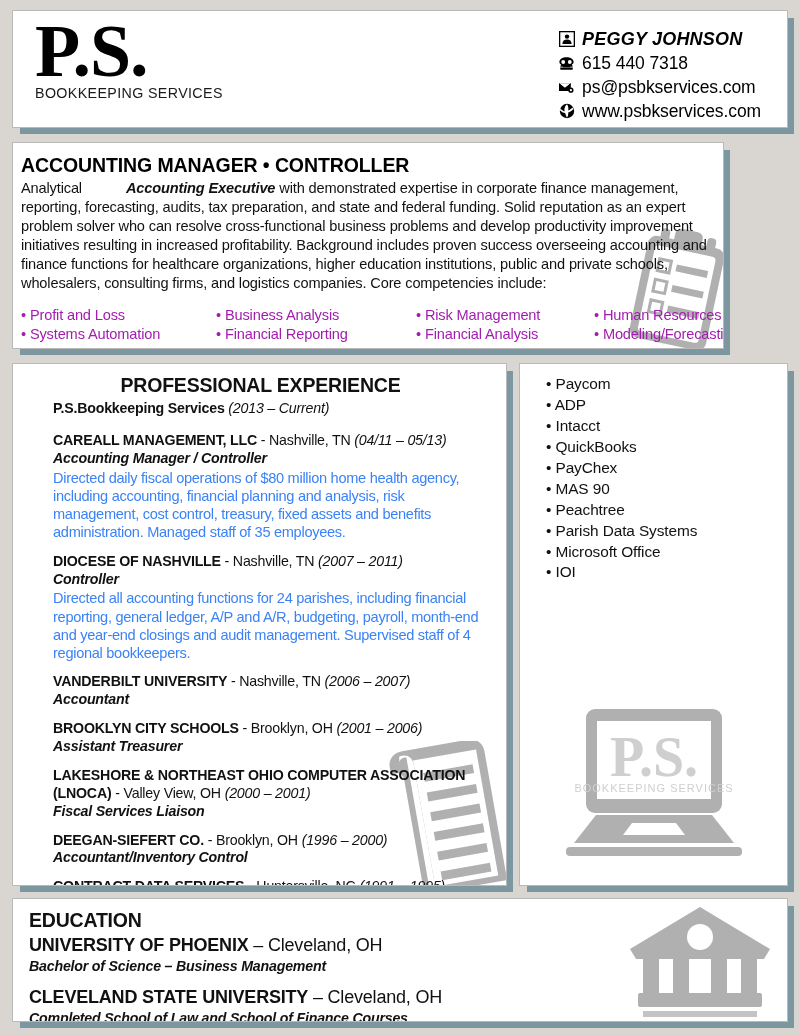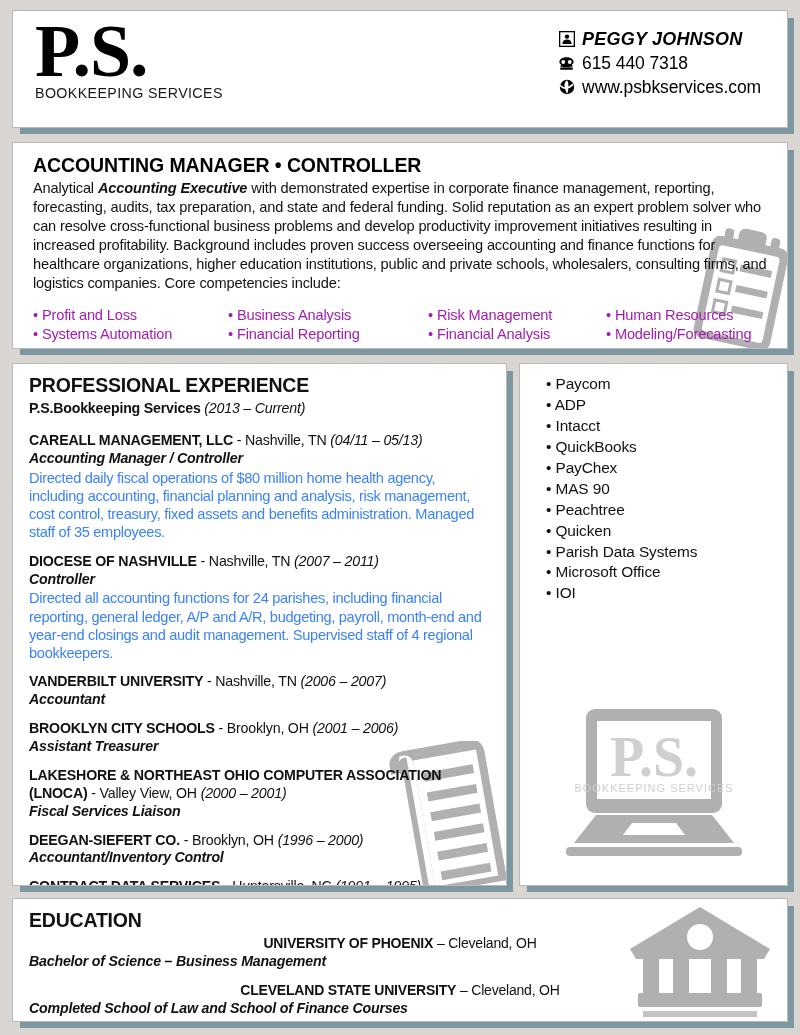--- a/index.html
+++ b/index.html
@@ -83,39 +83,39 @@
   .contact-row.name .contact-txt {
     font-weight: 700;
     font-size: 18px;
     letter-spacing: 0.2px;
     font-style: italic;
   }
 
   
   #summary-panel {
     left: 12px; top: 142px;
-    width: 776px; height: 207px;
-    padding: 11px 16px 0 20px;
+    width: 712px; height: 207px;
+    padding: 11px 16px 0 8px;
   }
   .sec-title {
     font-size: 19.5px;
     font-weight: 700;
     letter-spacing: -0.1px;
     color: #000;
     margin-bottom: 2px;
   }
   .summary-text {
     font-size: 14.6px;
     line-height: 1.30;
     color: #111;
     letter-spacing: -0.15px;
     position: relative;
     z-index: 2;
   }
-  .summary-text b { font-weight: 700; font-style: italic; }
+  .summary-text b { font-weight: 700; font-style: italic; margin-left: 40px; }
 
   .comp-grid {
     position: relative;
     z-index: 2;
     margin-top: 13px;
     display: grid;
     grid-template-columns: 195px 200px 178px auto;
     row-gap: 0px;
   }
   .comp-item {
@@ -131,22 +131,23 @@
   #experience-panel {
     left: 12px; top: 363px;
     width: 495px; height: 523px;
     padding: 10px 14px 0 16px;
   }
   .exp-head {
     font-size: 19.5px;
     font-weight: 700;
     letter-spacing: -0.2px;
     margin-bottom: 3px;
-  }
-  .exp-entry { position: relative; z-index: 2; margin-bottom: 11px; }
+    text-align: center;
+  }
+  .exp-entry { position: relative; z-index: 2; margin-bottom: 11px; margin-left: 24px; }
   .exp-entry:last-child { margin-bottom: 0; }
   .exp-line {
     font-size: 14.2px;
     line-height: 1.26;
     letter-spacing: -0.2px;
     color: #111;
   }
   .exp-org { font-weight: 700; }
   .exp-dates { font-style: italic; }
   .exp-role {
@@ -194,24 +195,23 @@
     padding: 10px 16px 0 16px;
   }
   .edu-head {
     font-size: 19.5px;
     font-weight: 700;
     letter-spacing: -0.2px;
     margin-bottom: 2px;
   }
   .edu-entry { position: relative; z-index: 2; margin-bottom: 10px; }
   .edu-line {
-    font-size: 14px;
+    font-size: 18px;
     line-height: 1.3;
     letter-spacing: -0.2px;
-    text-align: center;
   }
   .edu-school { font-weight: 700; }
   .edu-degree {
     font-size: 14.2px;
     font-weight: 700;
     font-style: italic;
     line-height: 1.3;
     letter-spacing: -0.2px;
   }
 
@@ -255,20 +255,32 @@
         <svg width="17" height="15" viewBox="0 0 17 15">
           <path d="M8.5 1.2 C4.6 1.2 1.4 3.2 1.4 5.9 C1.4 7.0 2.0 7.9 3.0 8.5 L2.3 11.4 L4.6 9.9 C4.6 9.9 4.3 10.6 4.3 11.2 L12.7 11.2 C12.7 10.6 12.4 9.9 12.4 9.9 L14.7 11.4 L14.0 8.5 C15.0 7.9 15.6 7.0 15.6 5.9 C15.6 3.2 12.4 1.2 8.5 1.2 Z" fill="#000"></path>
           <rect x="2.2" y="11.6" width="12.6" height="2.2" rx="0.8" fill="#000"></rect>
           <circle cx="5.2" cy="6.0" r="1.9" fill="#fff"></circle>
           <circle cx="11.8" cy="6.0" r="1.9" fill="#fff"></circle>
         </svg>
       </span>
       <span class="contact-txt">615 440 7318</span>
     </div>
 
+    <div class="contact-row">
+      <span class="ico">
+        <svg width="17" height="14" viewBox="0 0 17 14">
+          <path d="M1 3.3 L1 11 L12.8 11 L12.8 3.3 Z" fill="#000"></path>
+          <path d="M1 3.3 L6.9 7.8 L12.8 3.3 Z" fill="#fff"></path>
+          <path d="M1 3.3 L6.9 8.3 L12.8 3.3 L12.8 4.2 L6.9 9.2 L1 4.2 Z" fill="#000"></path>
+          <circle cx="12.9" cy="10.2" r="2.6" fill="#000"></circle>
+          <circle cx="12.9" cy="10.2" r="1.1" fill="#fff"></circle>
+        </svg>
+      </span>
+      <span class="contact-txt">ps@psbkservices.com</span>
+    </div>
 
     <div class="contact-row">
       <span class="ico">
         <svg width="16" height="16" viewBox="0 0 16 16">
           <circle cx="8" cy="8" r="7.2" fill="#000"></circle>
           <path d="M8 1.2 C5.6 3.0 5.0 6.2 5.6 8.4 C4.2 8.0 2.6 7.0 1.4 5.6 L0.9 7.2 C2.4 8.8 4.4 9.8 6.1 10.1 C6.6 11.6 7.2 13.4 8 14.8 C9.0 13.2 9.4 11.0 9.2 9.4 C10.9 9.0 12.9 7.8 14.4 6.0 L13.4 4.6 C12.2 6.0 10.6 7.0 9.2 7.4 C9.6 5.4 9.4 3.0 8 1.2 Z" fill="#fff"></path>
         </svg>
       </span>
       <span class="contact-txt">www.psbkservices.com</span>
     </div>
@@ -394,21 +406,20 @@
   </div>
 
   <div class="sw-list">
     <div class="sw-item">Paycom</div>
     <div class="sw-item">ADP</div>
     <div class="sw-item">Intacct</div>
     <div class="sw-item">QuickBooks</div>
     <div class="sw-item">PayChex</div>
     <div class="sw-item">MAS 90</div>
     <div class="sw-item">Peachtree</div>
-    <div class="sw-item">Quicken</div>
     <div class="sw-item">Parish Data Systems</div>
     <div class="sw-item">Microsoft Office</div>
     <div class="sw-item">IOI</div>
   </div>
 </div>
 
 <div class="panel" id="education-panel">
 
   <div class="wm" id="wm-bank">
     <svg width="150" height="120" viewBox="0 0 150 120">

